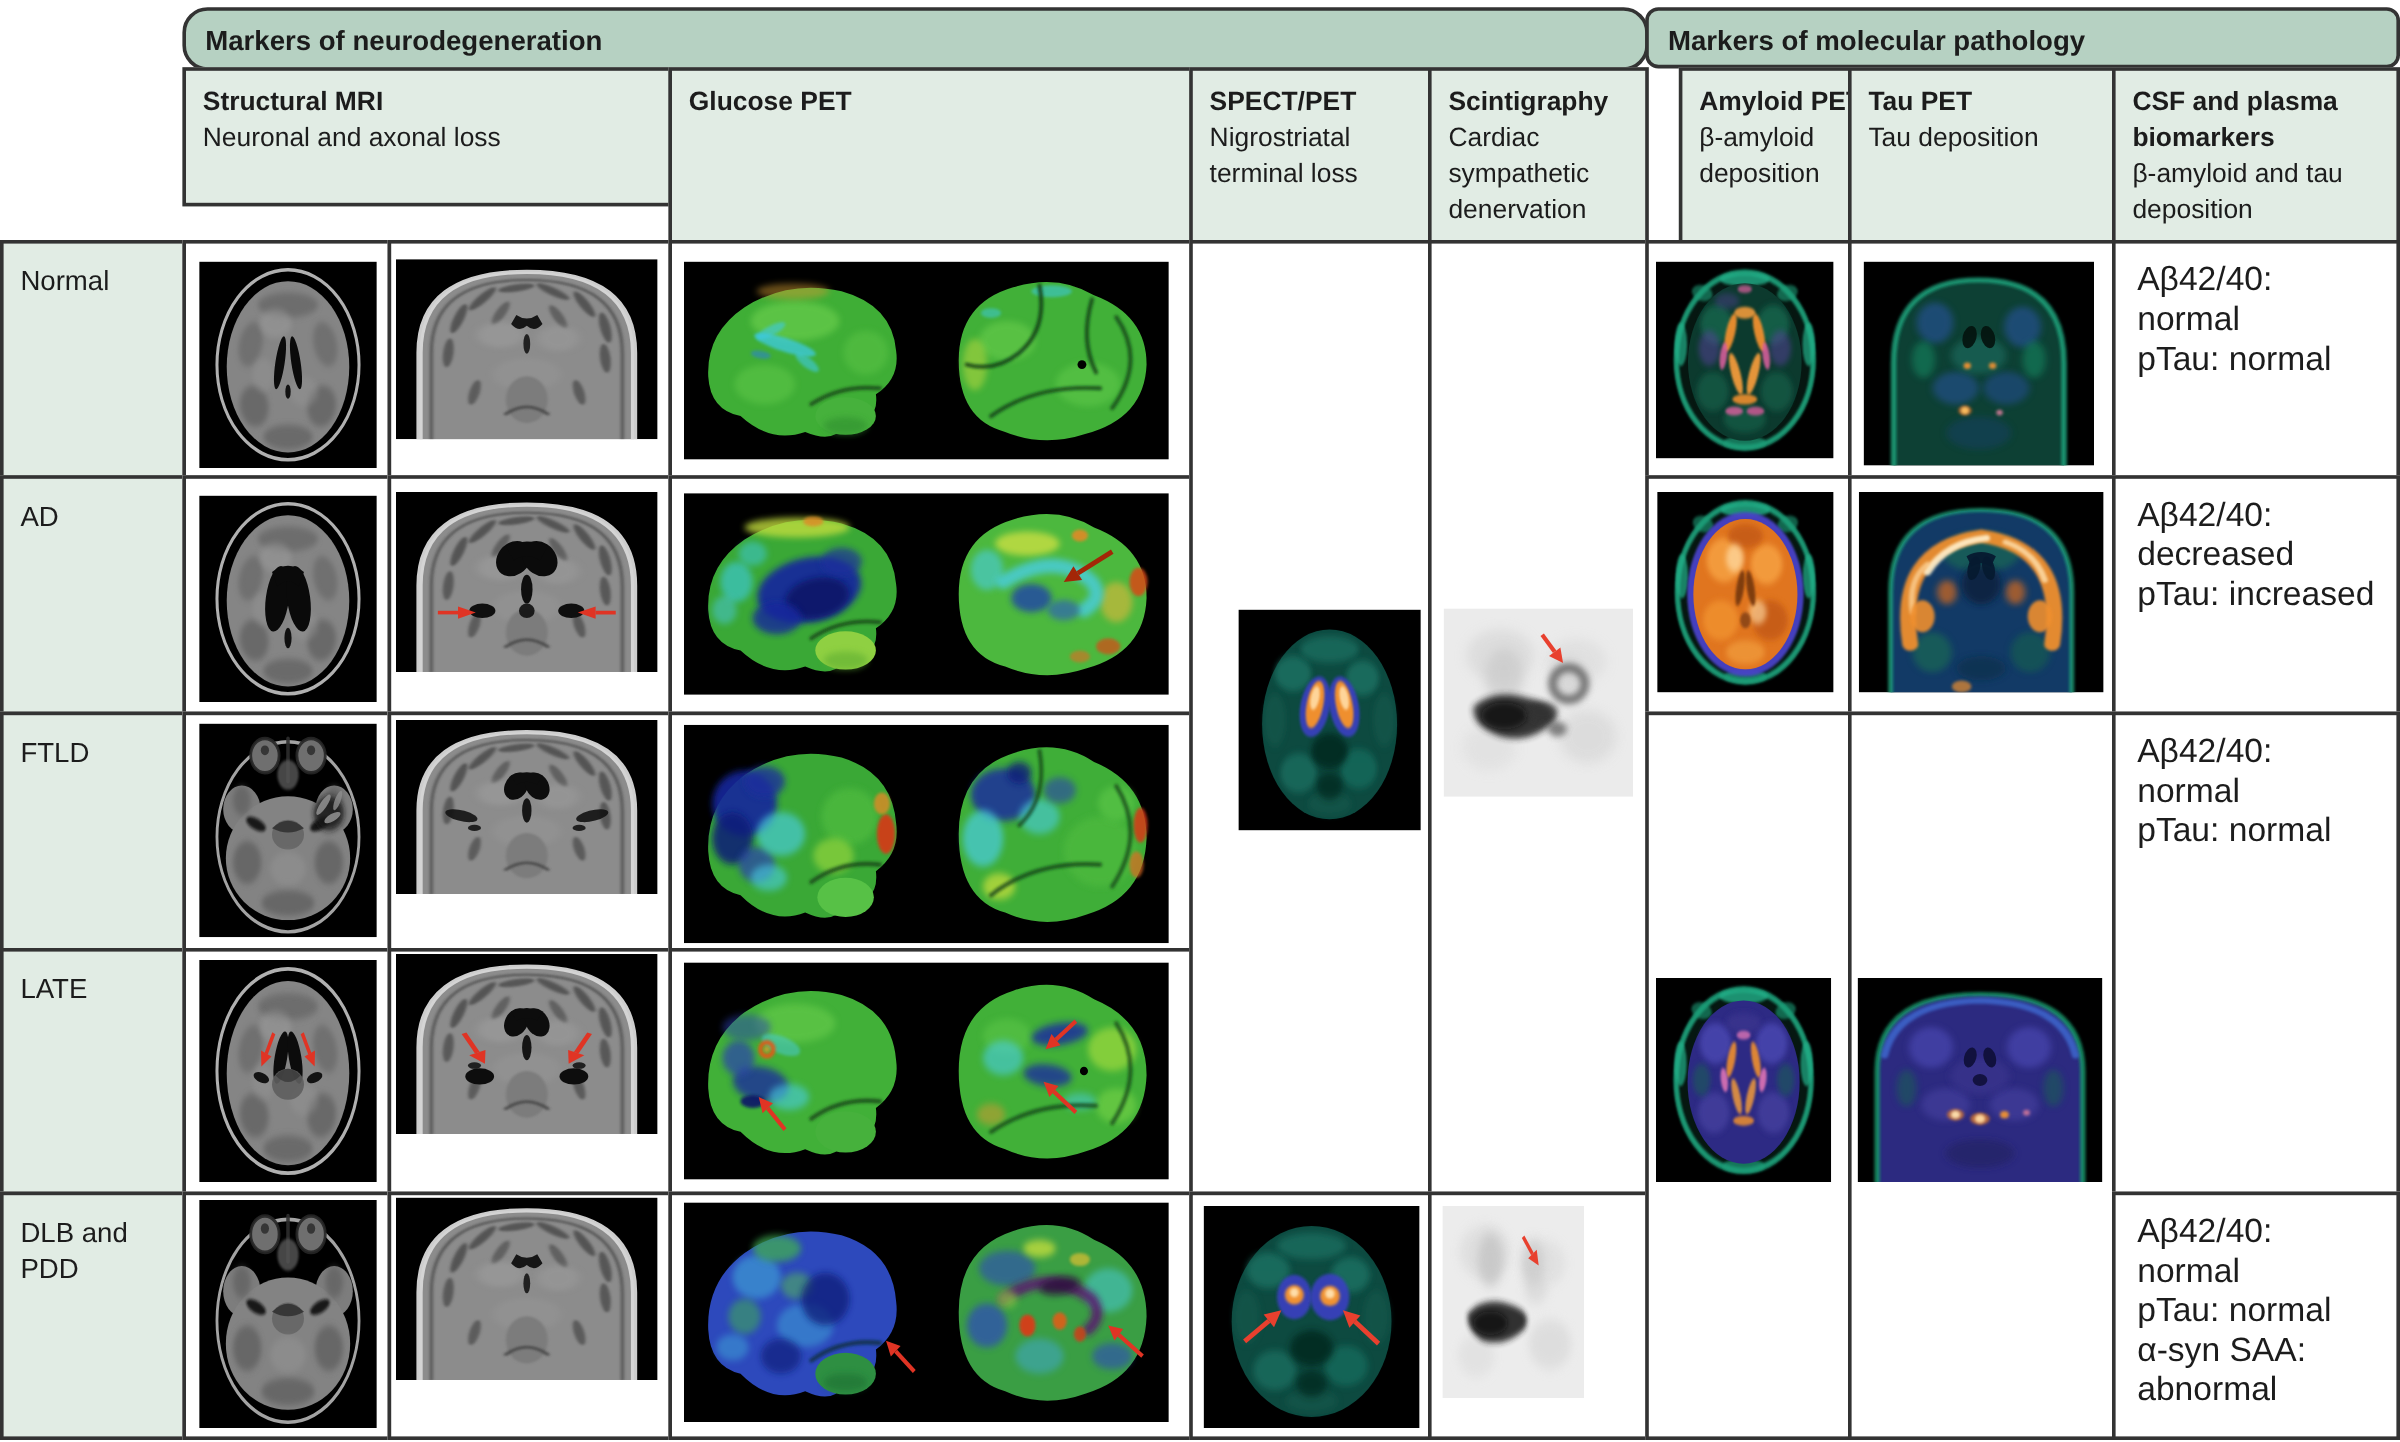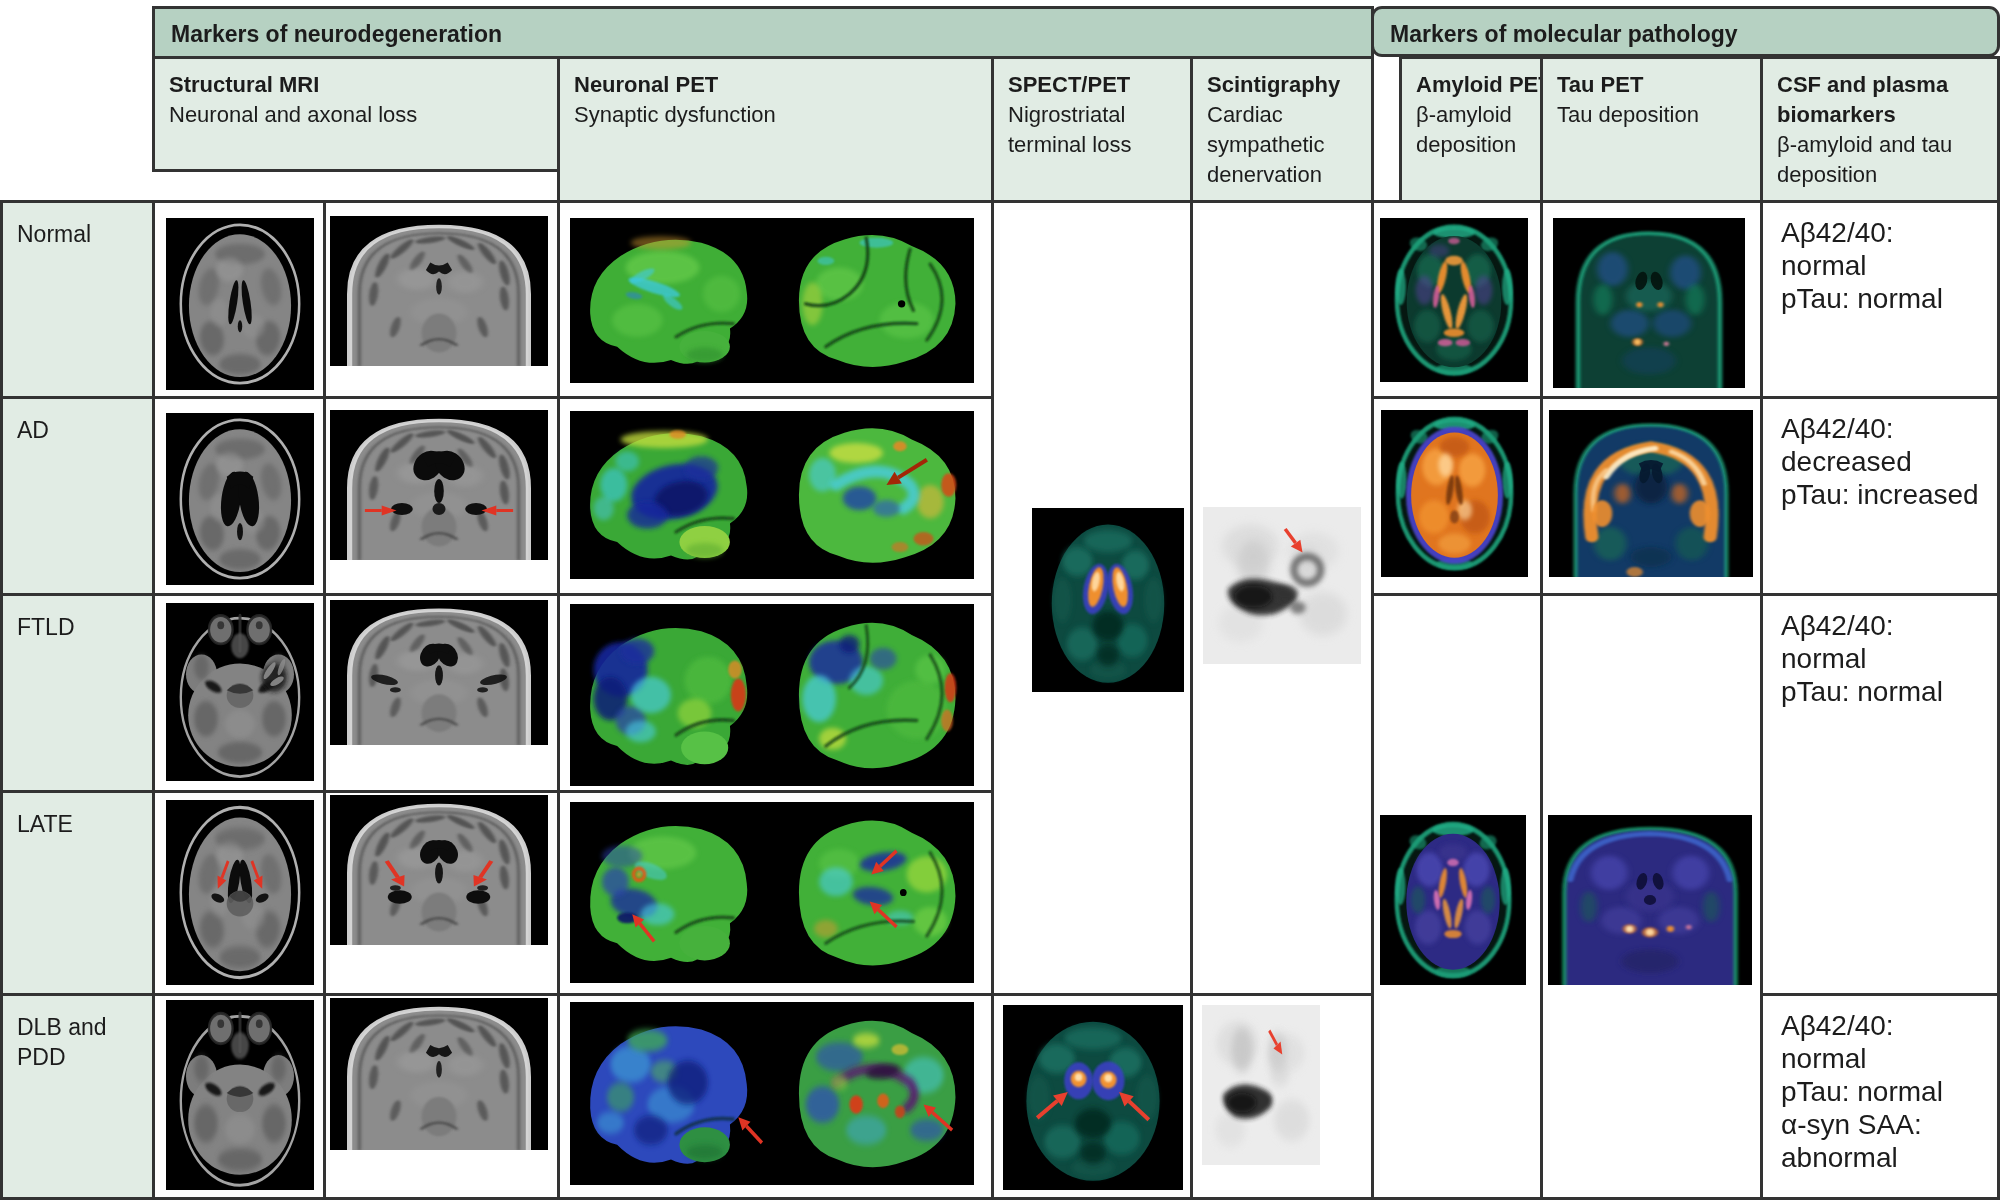--- a/index.html
+++ b/index.html
@@ -25,34 +25,33 @@
   <filter id="bl2" x="-60%" y="-60%" width="220%" height="220%">
       <feGaussianBlur stdDeviation="1.6"></feGaussianBlur>
     </filter>
   <filter id="bl3" x="-60%" y="-60%" width="220%" height="220%">
       <feGaussianBlur stdDeviation="3"></feGaussianBlur>
     </filter>
 </svg>
 
 <div class="stage">
 
-  <div class="cell ghdr" style="left:152px;top:6px;width:1222px;height:53px;">
+  <div class="cell ghdr" style="left:152px;top:6px;width:1222px;height:53px;border-radius:21px;">
     <span>Markers of neurodegeneration</span>
   </div>
   <div class="cell ghdr" style="left:1371px;top:6px;width:629px;height:51px;border-radius:11px;">
     <span>Markers of molecular pathology</span>
   </div>
 
   <div class="cell chdr" style="left:152px;top:56px;width:408px;height:116px;">
     <div class="t">Structural MRI</div>
     <div>Neuronal and axonal loss</div>
   </div>
   <div class="cell chdr" style="left:557px;top:56px;width:437px;height:147px;">
-    <div class="t">Neuronal PET</div>
-    <div>Synaptic dysfunction</div>
+    <div class="t">Glucose PET</div>
   </div>
   <div class="cell chdr" style="left:991px;top:56px;width:202px;height:147px;">
     <div class="t">SPECT/PET</div>
     <div>Nigrostriatal terminal loss</div>
   </div>
   <div class="cell chdr" style="left:1190px;top:56px;width:184px;height:147px;">
     <div class="t">Scintigraphy</div>
     <div>Cardiac sympathetic denervation</div>
   </div>
   <div class="cell chdr" style="left:1371px;top:56px;width:172px;height:147px;margin-left:28px;">

